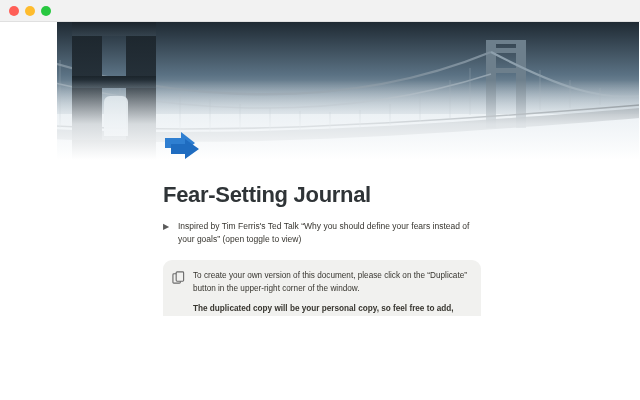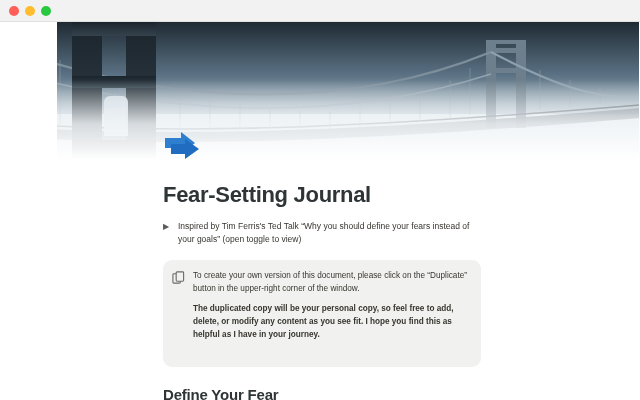--- a/index.html
+++ b/index.html
@@ -4,21 +4,21 @@
 <style>
   * { box-sizing: border-box; }
   html, body {
     margin: 0; padding: 0;
     width: 640px; height: 400px;
     overflow: hidden;
     background: #ffffff;
     font-family: "Liberation Sans", sans-serif;
   }
   #app {
-    width: 640px; height: 400px;
+    width: 640px; height: 316px;
     position: relative;
     background: #737373;
     display: flex;
     flex-direction: column;
   }
 
   
   .titlebar {
     height: 22px;
     background: #f2f2f2;

